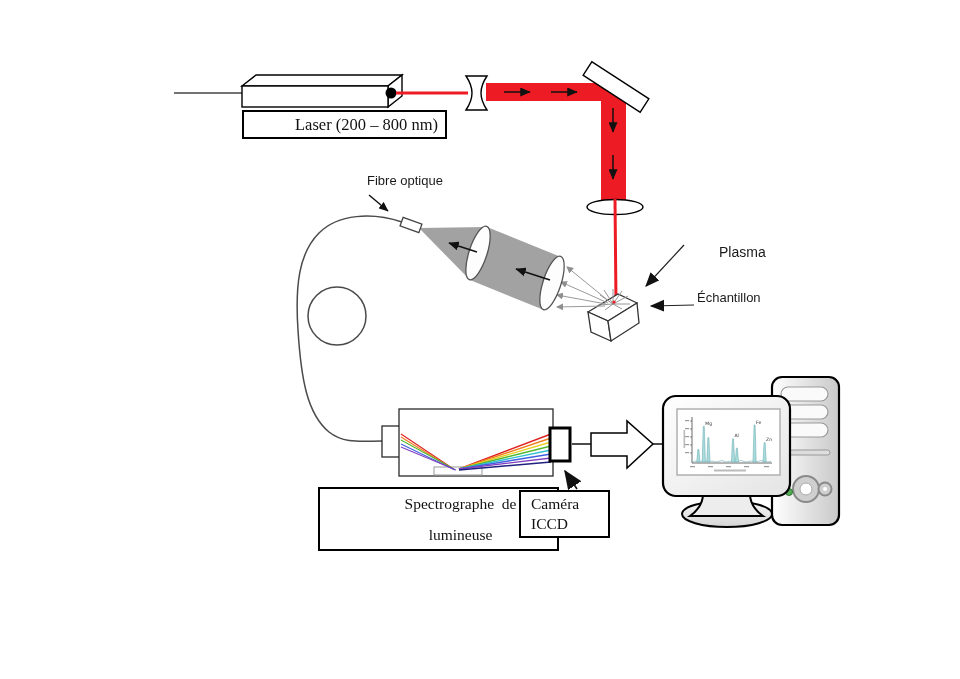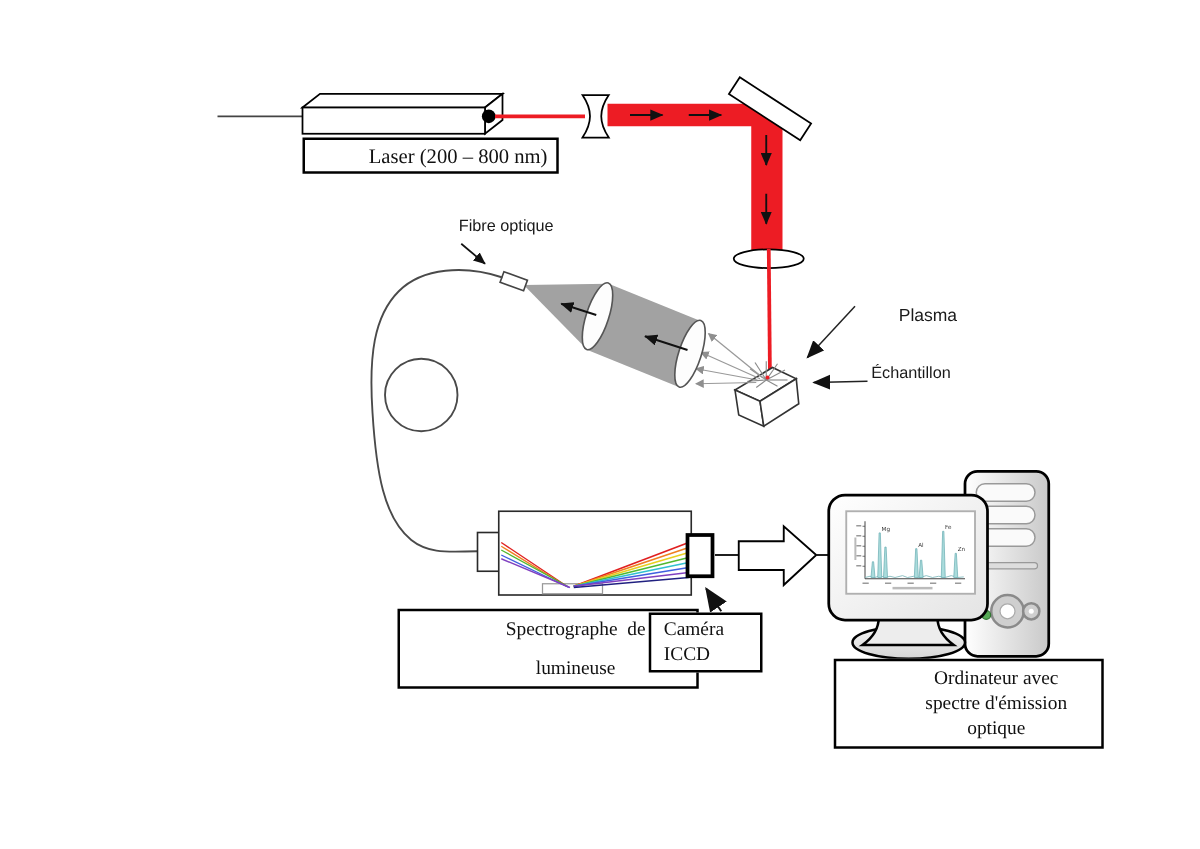--- a/index.html
+++ b/index.html
@@ -223,23 +223,18 @@
 <div class="boxed-label" id="label-spectro">
   <span class="lbl-line">Spectrographe  de</span>
   <span class="lbl-line">lumineuse</span>
 </div>
 
 <div class="boxed-label" id="label-camera">
   <span class="lbl-line">Caméra</span>
   <span class="lbl-line">ICCD</span>
 </div>
 
-<div class="boxed-label" id="label-ordinateur">
-  <span class="lbl-line">Ordinateur avec</span>
-  <span class="lbl-line">spectre d'émission</span>
-  <span class="lbl-line">optique</span>
-</div>
 
 <div class="plain-label" id="label-fibre">Fibre optique</div>
 <div class="plain-label" id="label-plasma">Plasma</div>
 <div class="plain-label" id="label-echantillon">Échantillon</div>
 
 </div>
 
 </body></html>

